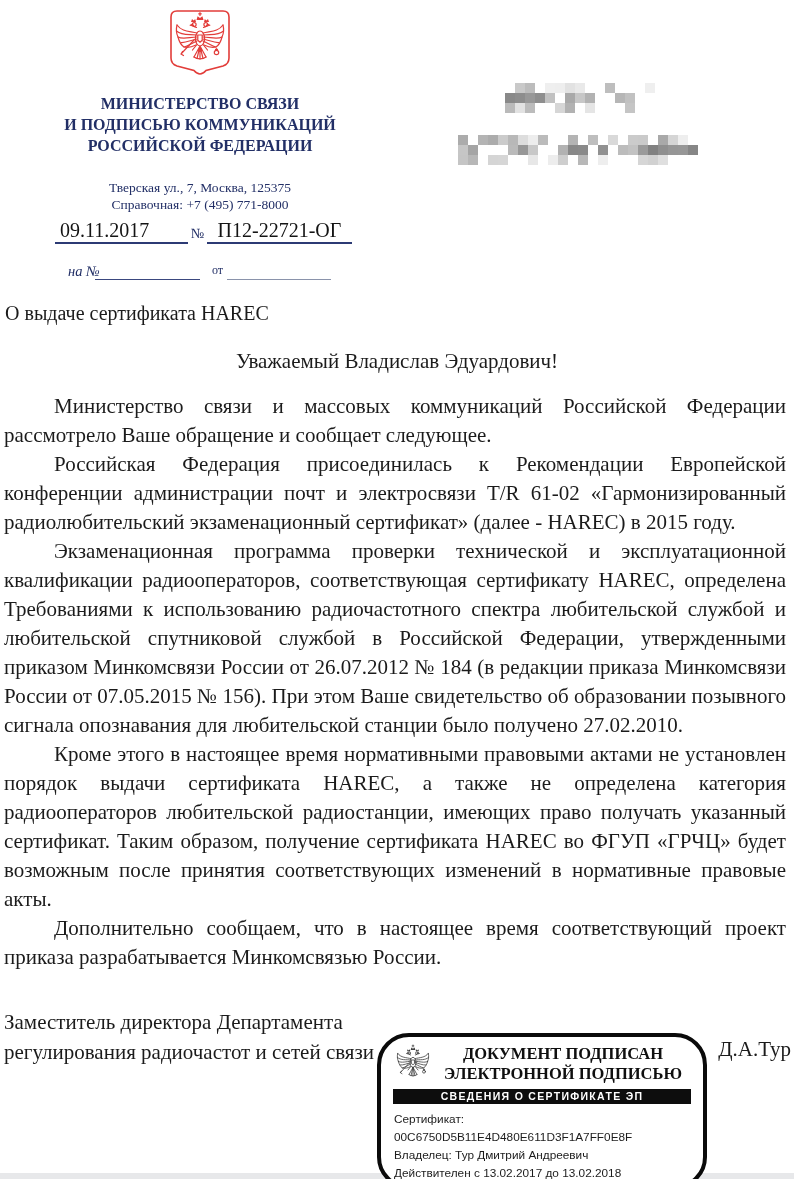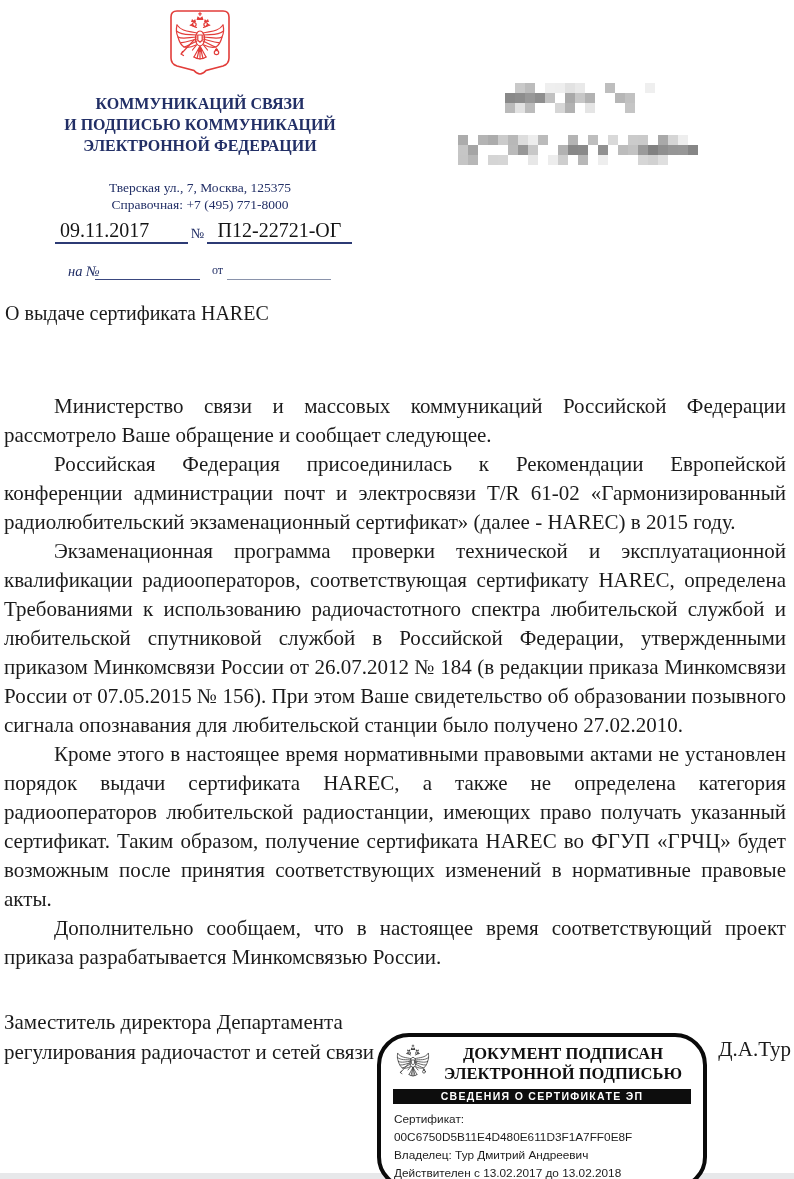--- a/index.html
+++ b/index.html
@@ -112,43 +112,44 @@
 <div class="page">
 
   <div class="header-emblem">
     <svg viewBox="0 0 74 72">
       <path d="M8 10 Q8 4 14 4 H60 Q66 4 66 10 V51 Q66 57 60 59 L43 63.5 Q37 70.5 31 63.5 L14 59 Q8 57 8 51 Z" stroke="currentColor" stroke-width="1.6" fill="none"></path>
       <use href="#dbl-eagle" x="7" y="4" width="60" height="60"></use>
     </svg>
   </div>
 
   <div class="ministry">
-    <div>КОММУНИКАЦИЙ СВЯЗИ</div>
+    <div>МИНИСТЕРСТВО СВЯЗИ</div>
     <div>И ПОДПИСЬЮ КОММУНИКАЦИЙ</div>
-    <div>ЭЛЕКТРОННОЙ ФЕДЕРАЦИИ</div>
+    <div>РОССИЙСКОЙ ФЕДЕРАЦИИ</div>
   </div>
 
   <div class="contact">
     <div>Тверская ул., 7, Москва, 125375</div>
     <div>Справочная: +7 (495) 771-8000</div>
   </div>
 
   <div class="field-date">09.11.2017</div>
   <div class="no-sign">№</div>
   <div class="field-number">П12-22721-ОГ</div>
 
   <div class="ref-label">на №</div>
   <div class="ref-line-a"></div>
   <div class="ref-from">от</div>
   <div class="ref-line-b"></div>
 
   <div class="redacted redact-1"><i style="background:transparent"></i><i style="background:rgb(201,201,201)"></i><i style="background:rgb(188,188,188)"></i><i style="background:transparent"></i><i style="background:rgb(239,239,239)"></i><i style="background:rgb(238,238,238)"></i><i style="background:rgb(226,226,226)"></i><i style="background:rgb(233,233,233)"></i><i style="background:transparent"></i><i style="background:transparent"></i><i style="background:rgb(190,190,190)"></i><i style="background:transparent"></i><i style="background:transparent"></i><i style="background:transparent"></i><i style="background:rgb(239,239,239)"></i><i style="background:rgb(137,137,137)"></i><i style="background:rgb(141,141,141)"></i><i style="background:rgb(152,152,152)"></i><i style="background:rgb(142,142,142)"></i><i style="background:rgb(193,193,193)"></i><i style="background:transparent"></i><i style="background:rgb(169,169,169)"></i><i style="background:rgb(199,199,199)"></i><i style="background:rgb(178,178,178)"></i><i style="background:transparent"></i><i style="background:transparent"></i><i style="background:rgb(182,182,182)"></i><i style="background:rgb(193,193,193)"></i><i style="background:transparent"></i><i style="background:transparent"></i><i style="background:rgb(186,186,186)"></i><i style="background:rgb(226,226,226)"></i><i style="background:rgb(188,188,188)"></i><i style="background:transparent"></i><i style="background:transparent"></i><i style="background:rgb(214,214,214)"></i><i style="background:rgb(178,178,178)"></i><i style="background:transparent"></i><i style="background:rgb(229,229,229)"></i><i style="background:transparent"></i><i style="background:transparent"></i><i style="background:transparent"></i><i style="background:rgb(197,197,197)"></i><i style="background:transparent"></i><i style="background:transparent"></i></div>
   <div class="redacted redact-2"><i style="background:rgb(172,172,172)"></i><i style="background:transparent"></i><i style="background:rgb(180,180,180)"></i><i style="background:rgb(172,172,172)"></i><i style="background:rgb(203,203,203)"></i><i style="background:rgb(184,184,184)"></i><i style="background:rgb(221,221,221)"></i><i style="background:rgb(237,237,237)"></i><i style="background:rgb(187,187,187)"></i><i style="background:transparent"></i><i style="background:transparent"></i><i style="background:rgb(180,180,180)"></i><i style="background:transparent"></i><i style="background:rgb(190,190,190)"></i><i style="background:transparent"></i><i style="background:rgb(217,217,217)"></i><i style="background:transparent"></i><i style="background:rgb(203,203,203)"></i><i style="background:rgb(202,202,202)"></i><i style="background:transparent"></i><i style="background:rgb(169,169,169)"></i><i style="background:rgb(213,213,213)"></i><i style="background:rgb(238,238,238)"></i><i style="background:transparent"></i><i style="background:rgb(198,198,198)"></i><i style="background:rgb(165,165,165)"></i><i style="background:transparent"></i><i style="background:transparent"></i><i style="background:transparent"></i><i style="background:rgb(186,186,186)"></i><i style="background:rgb(151,151,151)"></i><i style="background:rgb(200,200,200)"></i><i style="background:transparent"></i><i style="background:transparent"></i><i style="background:rgb(178,178,178)"></i><i style="background:rgb(136,136,136)"></i><i style="background:rgb(138,138,138)"></i><i style="background:transparent"></i><i style="background:rgb(145,145,145)"></i><i style="background:transparent"></i><i style="background:rgb(188,188,188)"></i><i style="background:rgb(194,194,194)"></i><i style="background:rgb(154,154,154)"></i><i style="background:rgb(129,129,129)"></i><i style="background:rgb(143,143,143)"></i><i style="background:rgb(150,150,150)"></i><i style="background:rgb(151,151,151)"></i><i style="background:rgb(134,134,134)"></i><i style="background:rgb(197,197,197)"></i><i style="background:rgb(183,183,183)"></i><i style="background:transparent"></i><i style="background:rgb(213,213,213)"></i><i style="background:rgb(214,214,214)"></i><i style="background:transparent"></i><i style="background:transparent"></i><i style="background:rgb(231,231,231)"></i><i style="background:transparent"></i><i style="background:rgb(237,237,237)"></i><i style="background:rgb(206,206,206)"></i><i style="background:transparent"></i><i style="background:rgb(184,184,184)"></i><i style="background:transparent"></i><i style="background:rgb(238,238,238)"></i><i style="background:transparent"></i><i style="background:transparent"></i><i style="background:transparent"></i><i style="background:rgb(214,214,214)"></i><i style="background:rgb(209,209,209)"></i><i style="background:rgb(223,223,223)"></i><i style="background:transparent"></i><i style="background:transparent"></i><i style="background:transparent"></i></div>
 
   <div class="subject">О выдаче сертификата HAREC</div>
+  <div class="salutation">Уважаемый Владислав Эдуардович!</div>
 
   <div class="body-text">
     <p>Министерство связи и массовых коммуникаций Российской Федерации рассмотрело Ваше обращение и сообщает следующее.</p>
     <p>Российская Федерация присоединилась к Рекомендации Европейской конференции администрации почт и электросвязи T/R 61-02 «Гармонизированный радиолюбительский экзаменационный сертификат» (далее - HAREC) в 2015 году.</p>
     <p>Экзаменационная программа проверки технической и эксплуатационной квалификации радиооператоров, соответствующая сертификату HAREC, определена Требованиями к использованию радиочастотного спектра любительской службой и любительской спутниковой службой в Российской Федерации, утвержденными приказом Минкомсвязи России от 26.07.2012 № 184 (в редакции приказа Минкомсвязи России от 07.05.2015 № 156). При этом Ваше свидетельство об образовании позывного сигнала опознавания для любительской станции было получено 27.02.2010.</p>
     <p>Кроме этого в настоящее время нормативными правовыми актами не установлен порядок выдачи сертификата HAREC, а также не определена категория радиооператоров любительской радиостанции, имеющих право получать указанный сертификат. Таким образом, получение сертификата HAREC во ФГУП «ГРЧЦ» будет возможным после принятия соответствующих изменений в нормативные правовые акты.</p>
     <p>Дополнительно сообщаем, что в настоящее время соответствующий проект приказа разрабатывается Минкомсвязью России.</p>
   </div>
 
   <div class="sig-block">

